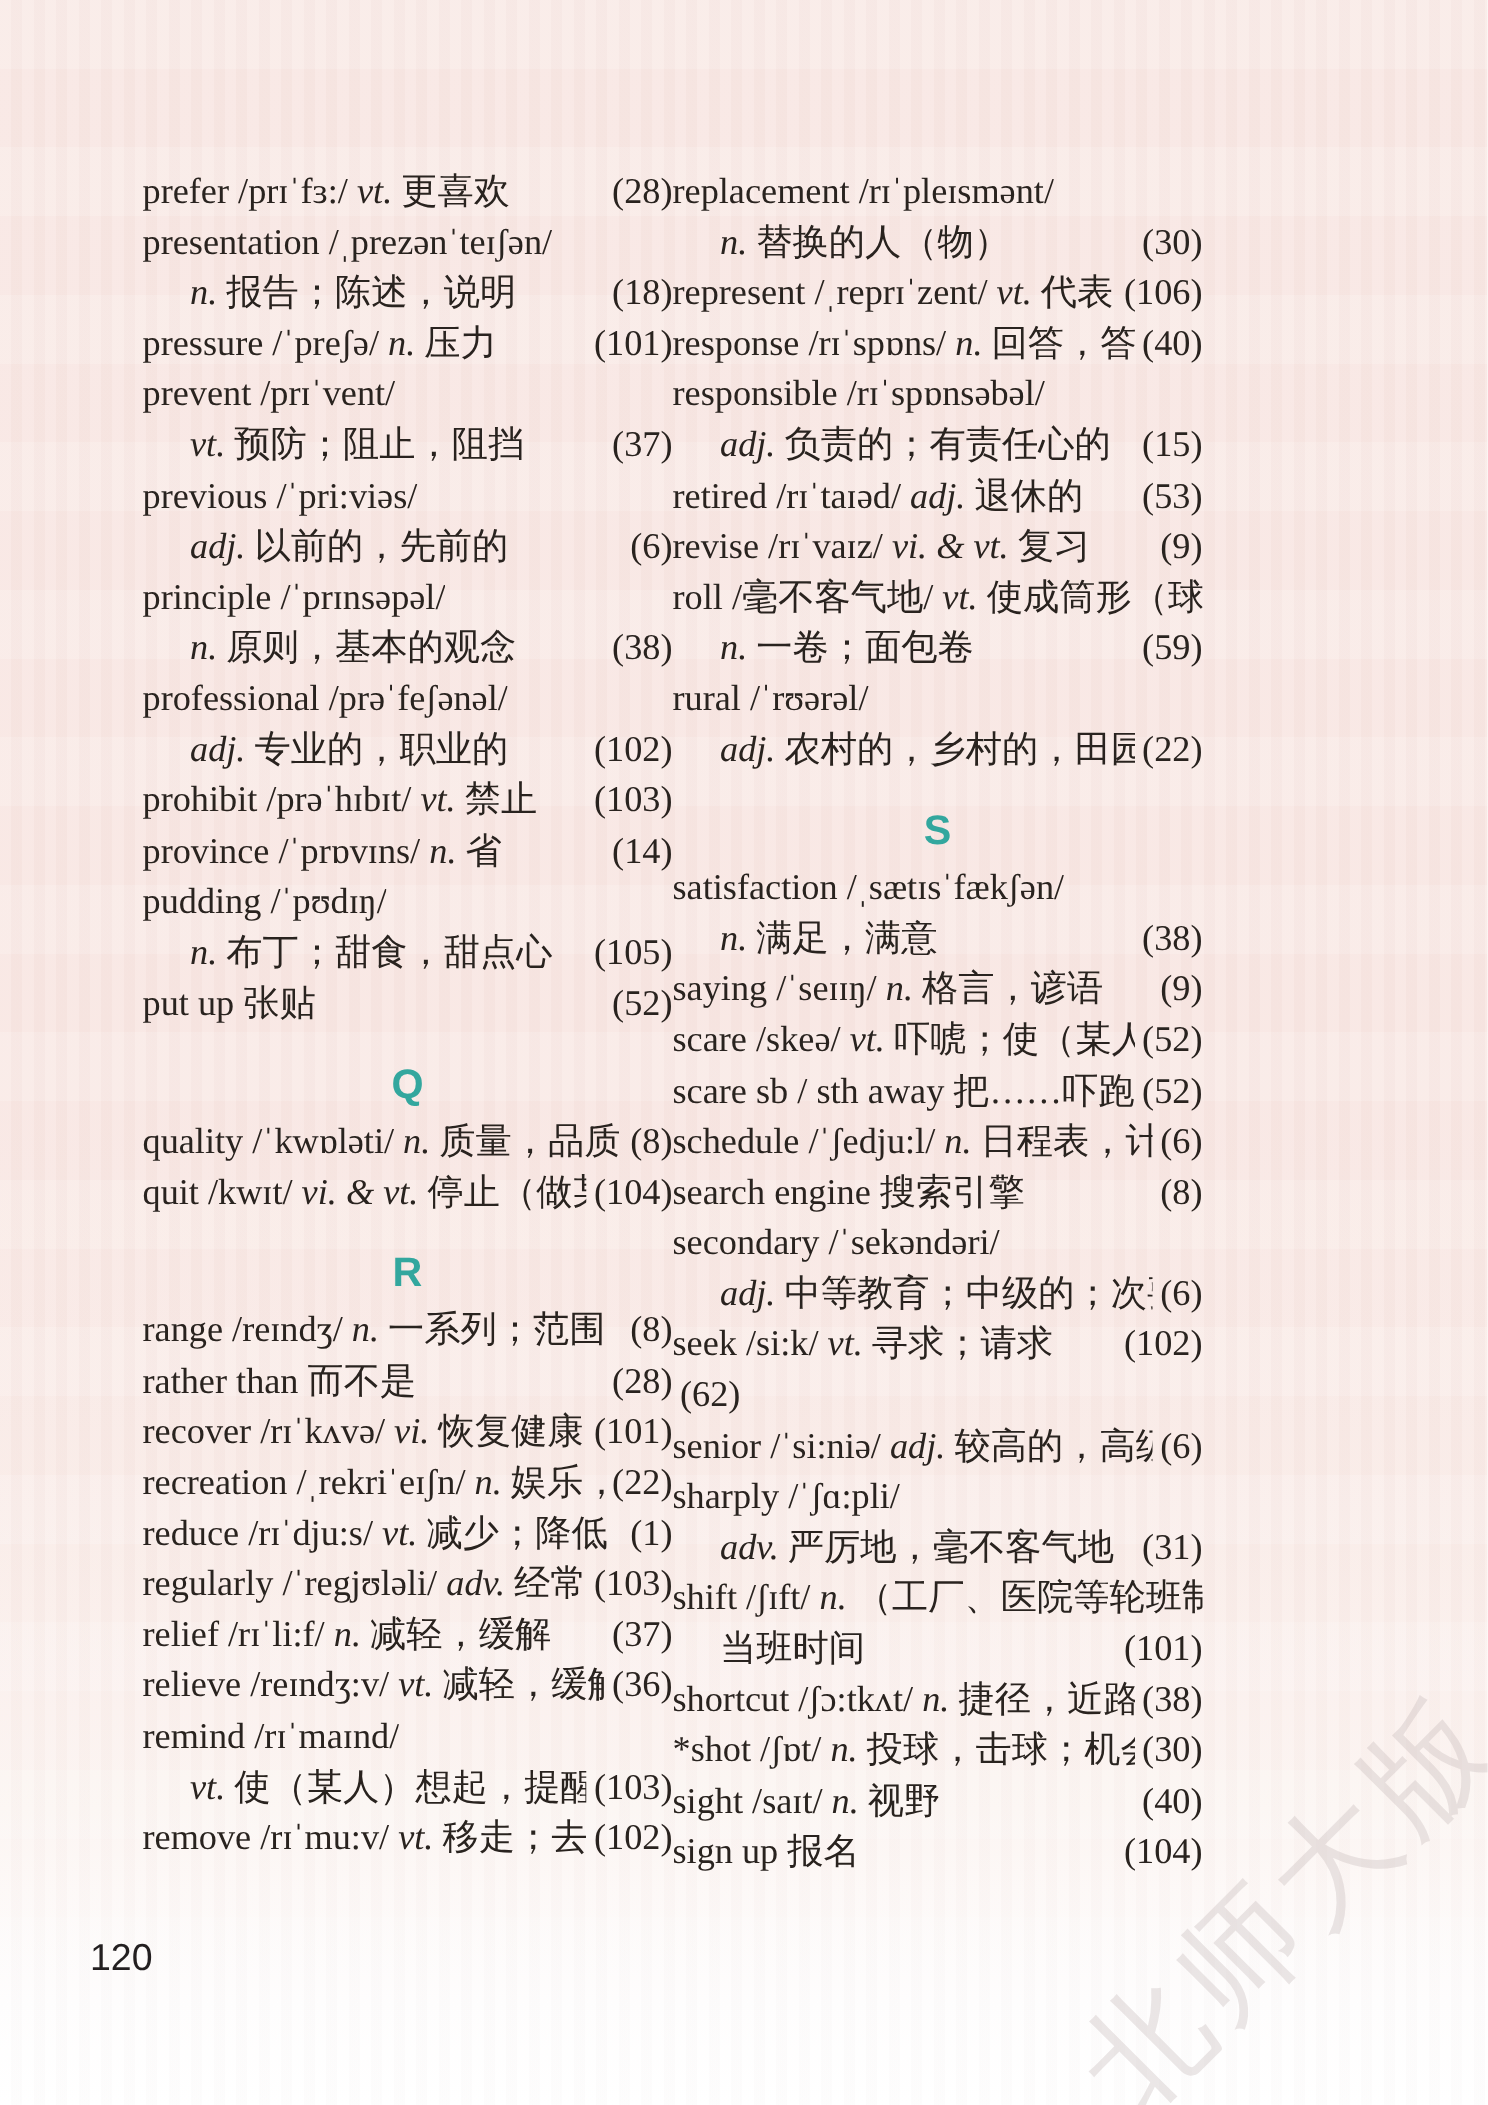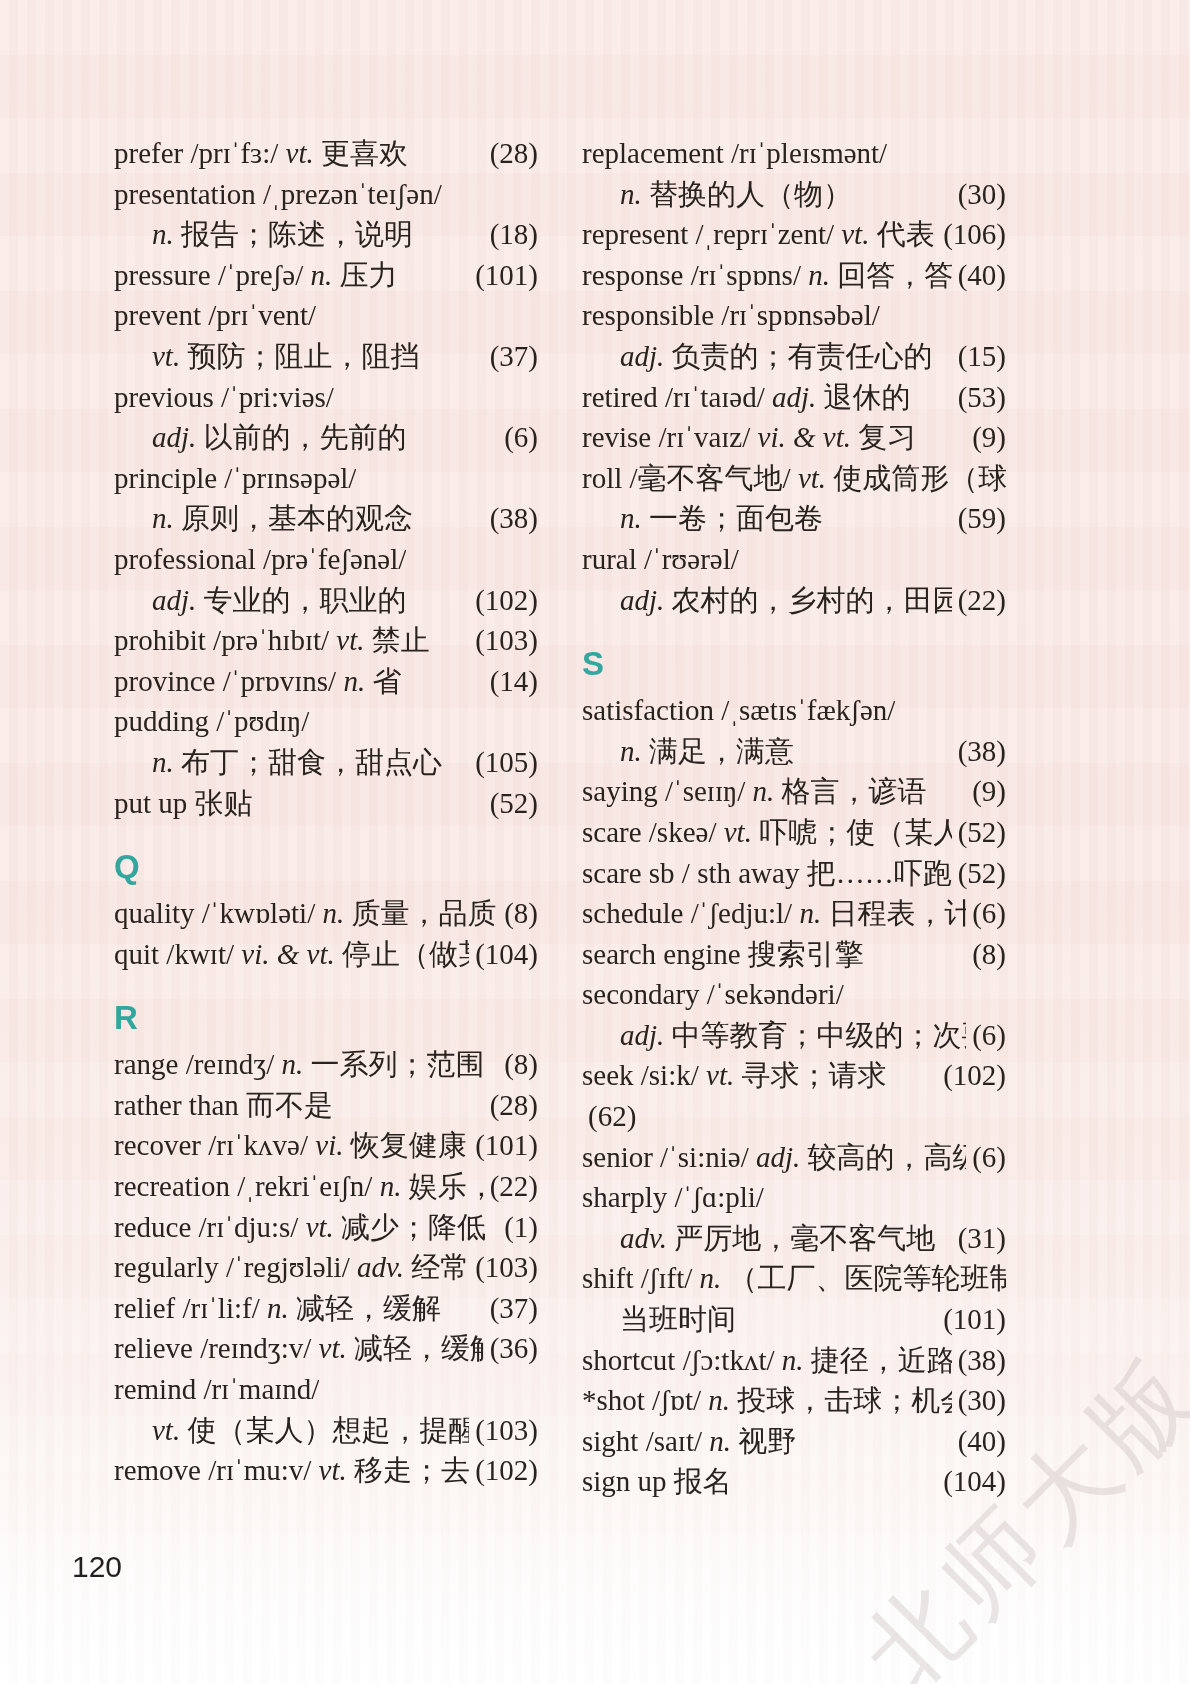--- a/index.html
+++ b/index.html
@@ -25,22 +25,22 @@
     font-family:"DejaVu Serif","Liberation Serif",serif;
     color:rgba(193,182,182,0.33);
     white-space:nowrap;
     pointer-events:none;
   }
   .columns{
     position:absolute;
     top:133px;left:114px;
     display:flex;
   }
-  .col{width:424px;}
-  .col + .col{margin-left:44px;}
+  .col{width:424px;text-align:center;}
+  .col + .col{}
   .line{
     display:flex;
     justify-content:space-between;
     align-items:baseline;
     line-height:40.6px;
     font-size:29px;
     white-space:nowrap;
   }
   .line .txt{flex:0 1 auto;overflow:hidden;}
   .line.indent .txt{padding-left:38px;}

